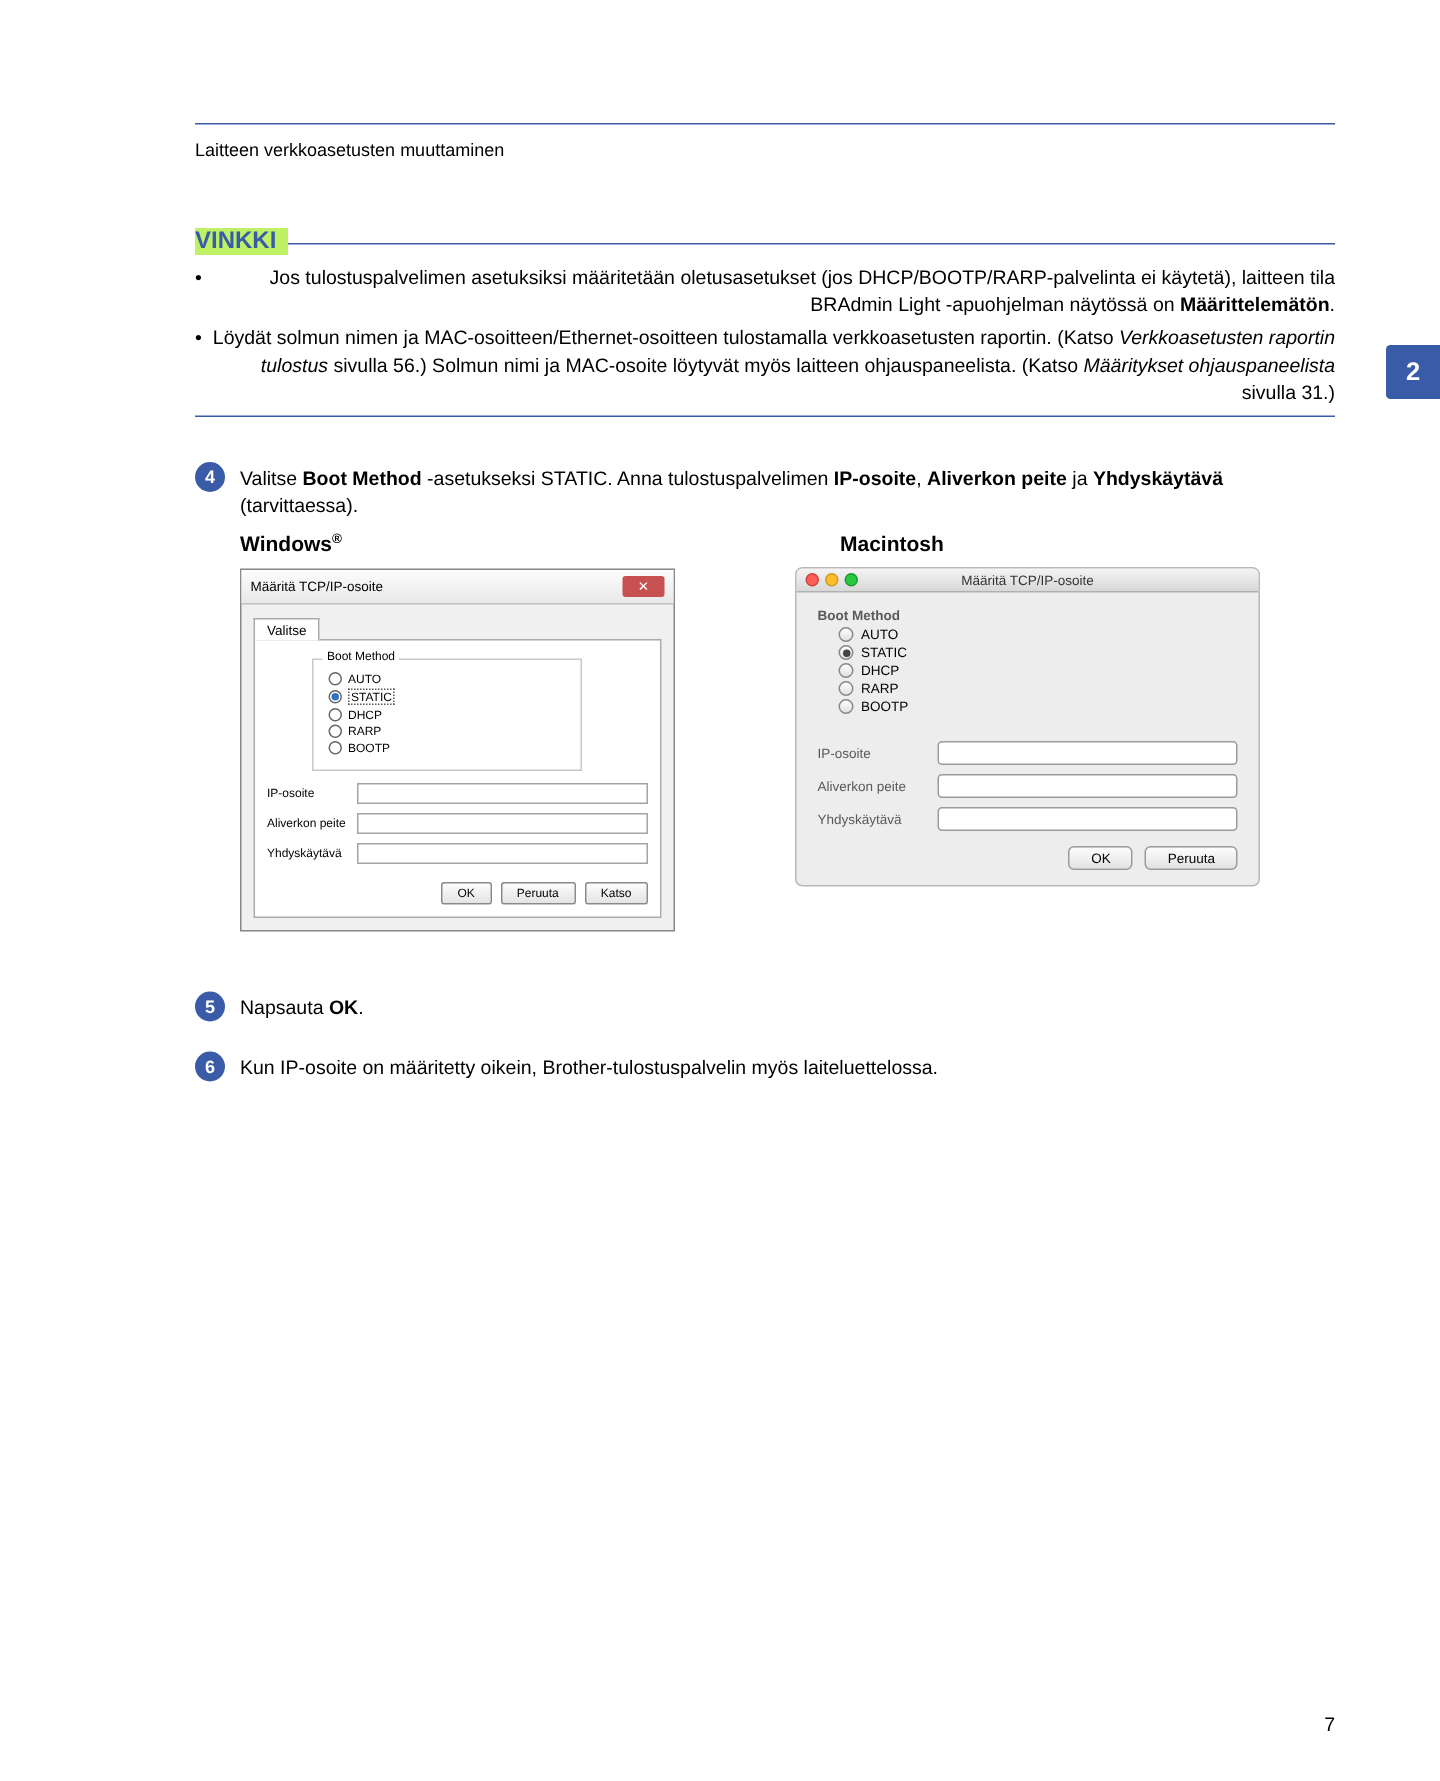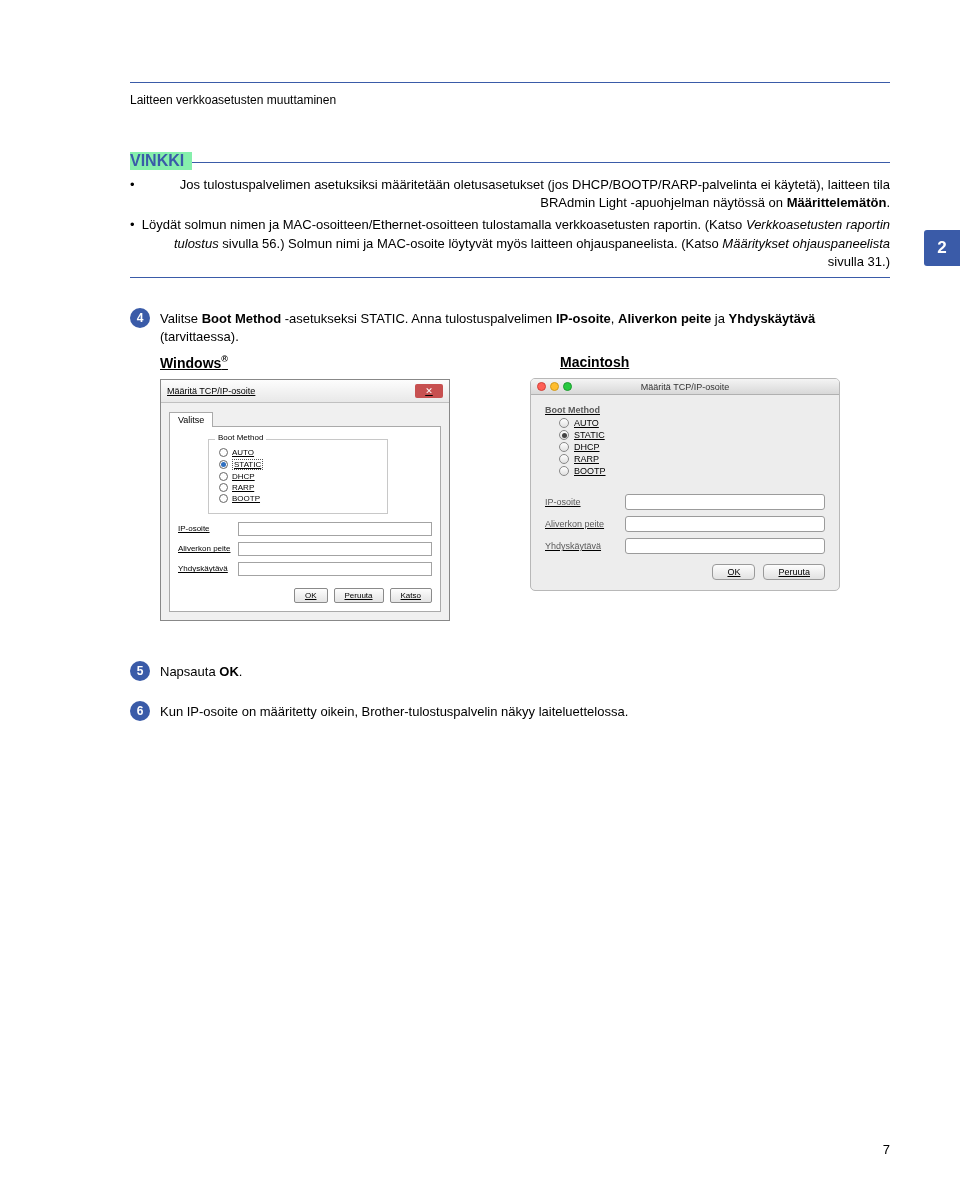--- a/index.html
+++ b/index.html
@@ -28,21 +28,21 @@
   }
   .vinkki-block {
     position: relative;
     margin-bottom: 30px;
   }
   .vinkki-title {
     color: #3a5ba8;
     font-weight: bold;
     font-size: 16px;
     display: inline-block;
-    background: #86efac;
+    background: #bef264;
     padding-right: 8px;
     position: relative;
     z-index: 1;
   }
   .vinkki-hr-top {
     border-top: 1px solid #3a5ba8;
     flex: 1;
     margin-top: 10px;
   }
   .vinkki-hr-top-wrap {
@@ -103,21 +103,20 @@
     margin-right: 10px;
     flex-shrink: 0;
   }
   .step-text { flex: 1; padding-top: 2px; }
   .bold { font-weight: bold; }
   .screenshots {
     display: flex;
     margin-top: 8px;
     margin-left: 0;
     gap: 40px;
-    text-decoration: underline;
   }
   .os-col { flex: 1; }
   .os-label {
     font-weight: bold;
     font-size: 14px;
     margin-bottom: 8px;
     margin-left: 30px;
   }
   sup.reg { font-size: 9px; vertical-align: super; }
 
@@ -481,18 +480,18 @@
 
   <div class="step" style="margin-top:40px">
     <div class="step-num">5</div>
     <div class="step-text">
       <span>Napsauta </span><span class="bold">OK</span><span>.</span>
     </div>
   </div>
 
   <div class="step">
     <div class="step-num">6</div>
-    <div class="step-text">Kun IP-osoite on määritetty oikein, Brother-tulostuspalvelin näkyy laiteluettelossa.</div>
+    <div class="step-text">Kun IP-osoite on määritetty oikein, Brother-tulostuspalvelin myös laiteluettelossa.</div>
   </div>
 
 </div>
 
 <div class="page-num">7</div>
 
 </body></html>

